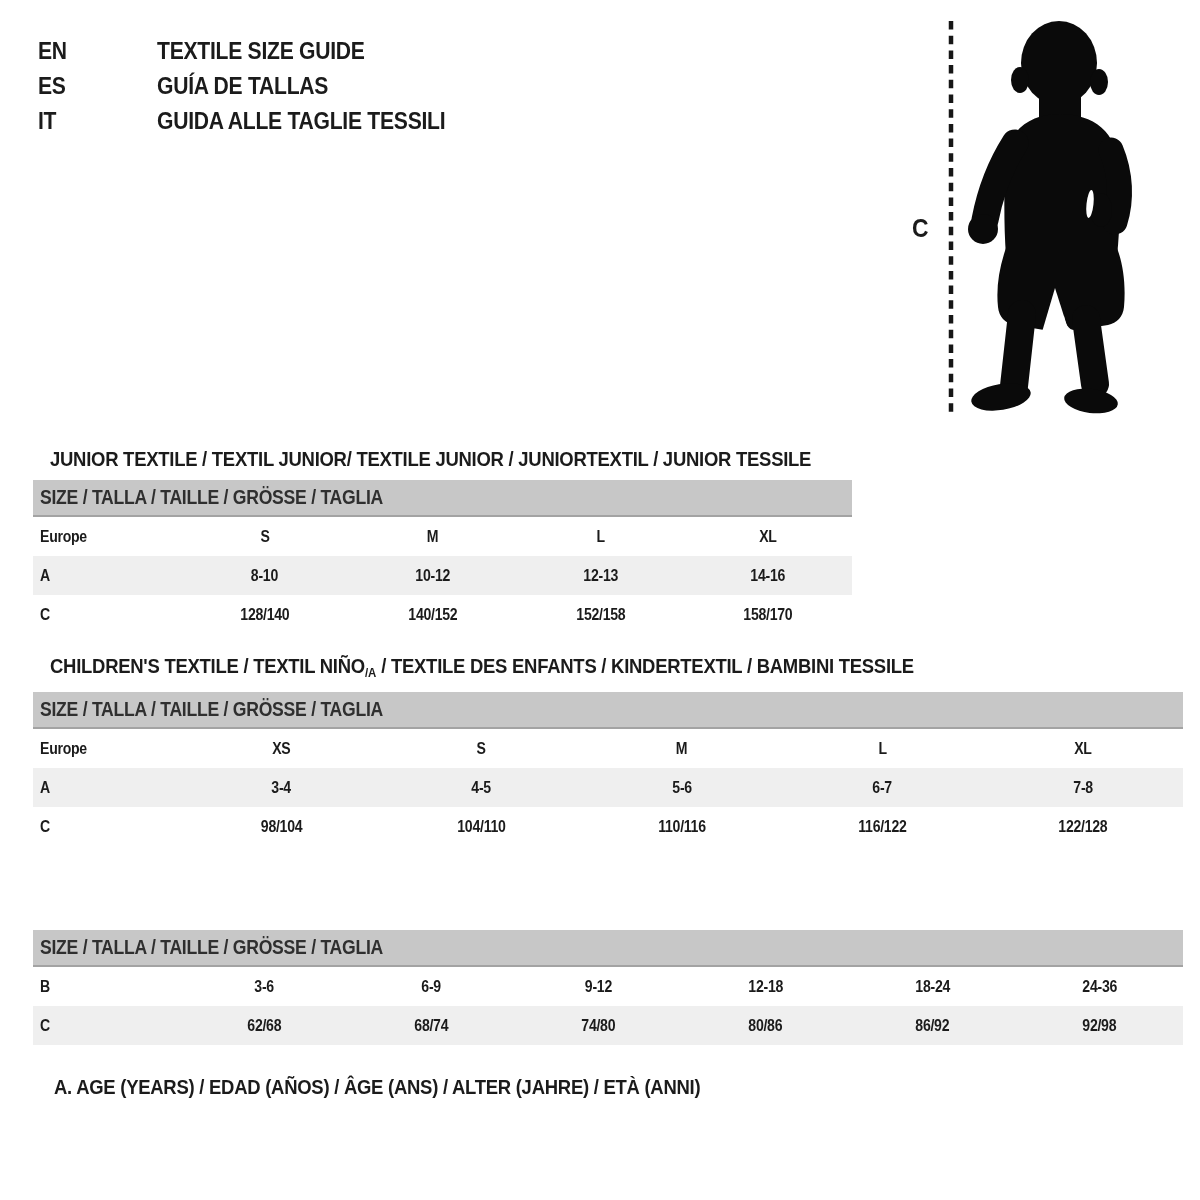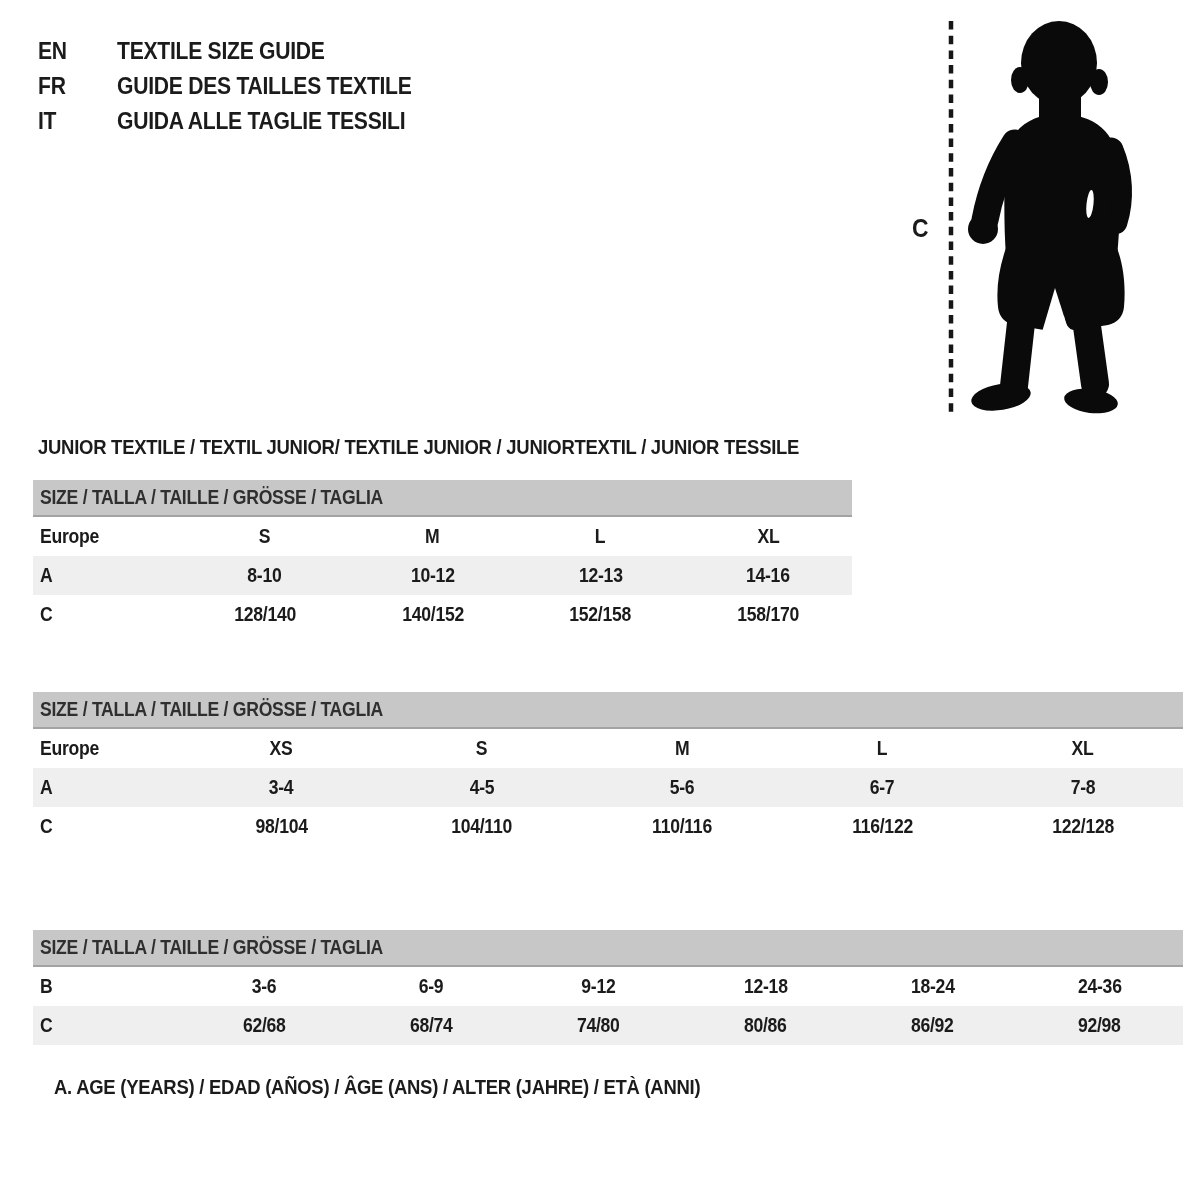--- a/index.html
+++ b/index.html
@@ -8,42 +8,42 @@
     font-family:"Liberation Sans", sans-serif; font-weight:700;
     color:#1b1b1b; letter-spacing:-0.3px; overflow:hidden;
   }
   
   .cx  { display:inline-block; transform:scaleX(0.88); white-space:nowrap; }
   .cxl { transform-origin:0 50%; }
   .cxc { transform-origin:50% 50%; }
 
   
   .langs { position:absolute; left:38px; top:33px; }
-  .lang-row { display:flex; height:35px; line-height:35px; font-size:24px; }
+  .lang-row { display:flex; height:35px; line-height:35px; font-size:24px;gap:40px; }
   .lang-code { width:79px; }
 
   
   .fig { position:absolute; left:930px; top:14px; width:220px; height:410px; }
   .c-label { position:absolute; left:912px; top:213px; font-size:26px; }
 
   
-  .sec-title { position:absolute; margin:0; font-size:21px; font-weight:700; line-height:33px; }
+  .sec-title { position:absolute; margin:12px; font-size:21px; font-weight:700; line-height:33px; }
   #junior-title   { left:38px; top:430px; }
   #children-title { left:38px; top:637px; }
   #babies-title   { left:38px; top:843px; }
   .subAF { font-size:13px; position:relative; top:4px; letter-spacing:0; }
 
   
   table.t { position:absolute; border-collapse:collapse; table-layout:fixed; }
   .t th, .t td { padding:3px; margin:0; }
   .t thead th {
     background:#c7c7c7; height:29px; border-bottom:2px solid #a3a3a3;
     text-align:left; padding-left:7px; font-size:20px; color:#2f2f2f; font-weight:700;
   }
-  .t td { height:33px; font-size:20px; text-align:center; vertical-align:middle; font-weight:700; }
+  .t td { height:33px; font-size:16px; text-align:center; vertical-align:middle; font-weight:700; }
   .t td.lbl { text-align:left; padding-left:7px; }
   .t tr.stripe td { background:#efefef; }
   col.lblcol { width:148px; }
 
   #t-junior { left:33px; top:480px; width:819px; }
   #t-kids   { left:33px; top:692px; width:1150px; }
   #t-babies { left:33px; top:930px; width:1150px; }
 
   
   .legend { position:absolute; left:54px; top:1069px; font-size:21px; }
@@ -53,22 +53,22 @@
 <body>
 
 <div class="page">
 
   <section class="langs">
     <div class="lang-row">
       <span class="lang-code cx cxl">EN</span>
       <span class="cx cxl">TEXTILE SIZE GUIDE</span>
     </div>
     <div class="lang-row">
-      <span class="lang-code cx cxl">FR</span>
-      <span class="cx cxl">GUIDE DES TAILLES TEXTILE</span>
+      <span class="lang-code cx cxl">ES</span>
+      <span class="cx cxl">GUÍA DE TALLAS</span>
     </div>
     <div class="lang-row">
       <span class="lang-code cx cxl">IT</span>
       <span class="cx cxl">GUIDA ALLE TAGLIE TESSILI</span>
     </div>
   </section>
 
   <svg class="fig" viewBox="0 0 220 410" aria-hidden="true">
     <line x1="21" y1="7" x2="21" y2="404" stroke="#161616" stroke-width="4.5" stroke-dasharray="8.5 6.2"></line>
     <g transform="translate(30,2)" fill="#0a0a0a">
@@ -128,20 +128,23 @@
       <tr>
         <td class="lbl"><span class="cx cxl">C</span></td>
         <td><span class="cx cxc">128/140</span></td>
         <td><span class="cx cxc">140/152</span></td>
         <td><span class="cx cxc">152/158</span></td>
         <td><span class="cx cxc">158/170</span></td>
       </tr>
     </tbody>
   </table>
 
+  <h2 class="sec-title" id="children-title">
+    <span class="cx cxl"><span>CHILDREN'S TEXTILE / TEXTIL NIÑO</span><span class="subAF">/A</span><span> / TEXTILE DES ENFANTS / KINDERTEXTIL / BAMBINI TESSILE</span></span>
+  </h2>
   <table class="t" id="t-kids">
     <colgroup>
         <col class="lblcol">
         <col>
         <col>
         <col>
         <col>
         <col>
       </colgroup>
     <thead>

